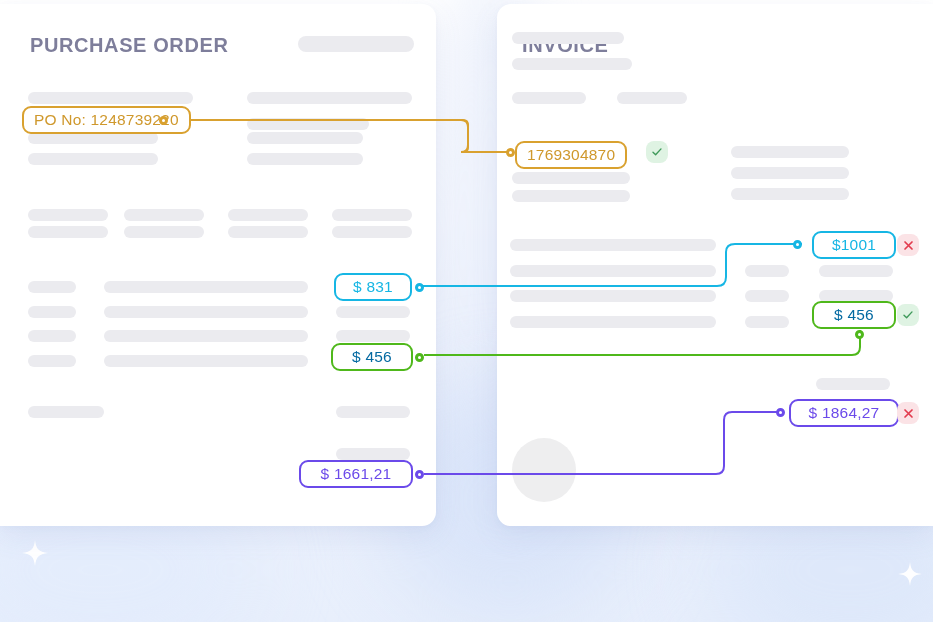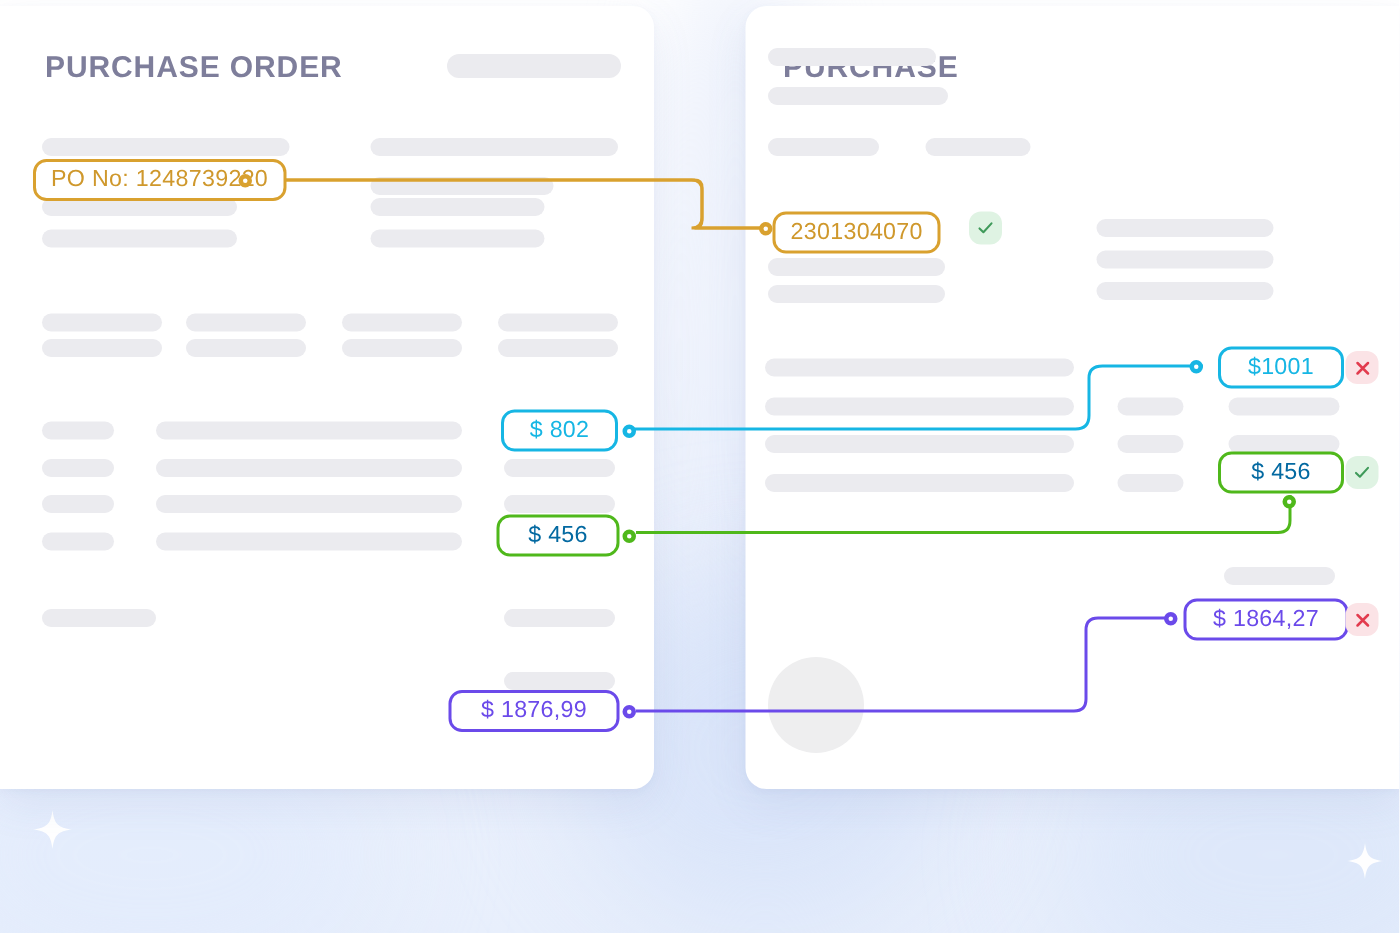--- a/index.html
+++ b/index.html
@@ -184,21 +184,21 @@
         <div class="sk" style="left: 336px; top: 326px; width: 74px; height: 12px;"></div>
         <div class="sk" style="left: 28px; top: 351px; width: 48px; height: 12px;"></div>
         <div class="sk" style="left: 104px; top: 351px; width: 204px; height: 12px;"></div>
         <div class="sk" style="left: 28px; top: 402px; width: 76px; height: 12px;"></div>
         <div class="sk" style="left: 336px; top: 402px; width: 74px; height: 12px;"></div>
         <div class="sk" style="left: 336px; top: 444px; width: 74px; height: 12px;"></div>
       </div>
   </div>
 
   <div class="card inv">
-    <div class="card-title">PURCHASE</div>
+    <div class="card-title">INVOICE</div>
     <div id="inv-skeletons">
         <div class="sk" style="left: 15px; top: 28px; width: 112px; height: 12px;"></div>
         <div class="sk" style="left: 15px; top: 54px; width: 120px; height: 12px;"></div>
         <div class="sk" style="left: 15px; top: 88px; width: 74px; height: 12px;"></div>
         <div class="sk" style="left: 120px; top: 88px; width: 70px; height: 12px;"></div>
         <div class="sk" style="left: 15px; top: 168px; width: 118px; height: 12px;"></div>
         <div class="sk" style="left: 15px; top: 186px; width: 118px; height: 12px;"></div>
         <div class="sk" style="left: 234px; top: 142px; width: 118px; height: 12px;"></div>
         <div class="sk" style="left: 234px; top: 163px; width: 118px; height: 12px;"></div>
         <div class="sk" style="left: 234px; top: 184px; width: 118px; height: 12px;"></div>
@@ -227,33 +227,33 @@
 
     <path d="M424,474 L716,474 Q724,474 724,466 L724,420 Q724,412 732,412 L779,412" fill="none" stroke="#6b4aea" stroke-width="2"></path>
   </svg>
 
   <div id="chips">
       <div class="chip orange" style="left: 22px; top: 106px; min-width: 130px;">
         <span>PO No: 1248739220</span>
       </div>
       <div class="dot orange" style="left: 159px; top: 116px;"></div>
       <div class="chip cyan" style="left: 334px; top: 273px; min-width: 78px;">
-        <span>$ 802</span>
+        <span>$ 831</span>
       </div>
       <div class="dot cyan" style="left: 415px; top: 283px;"></div>
       <div class="chip green" style="left: 331px; top: 343px; min-width: 82px;">
         <span>$ 456</span>
       </div>
       <div class="dot green" style="left: 415px; top: 353px;"></div>
       <div class="chip purple" style="left: 299px; top: 460px; min-width: 114px;">
-        <span>$ 1876,99</span>
+        <span>$ 1661,21</span>
       </div>
       <div class="dot purple" style="left: 415px; top: 470px;"></div>
       <div class="chip orange" style="left: 515px; top: 141px; min-width: 94px;">
-        <span>2301304070</span>
+        <span>1769304870</span>
       </div>
       <div class="dot orange" style="left: 506px; top: 148px;"></div>
       <div class="chip cyan" style="left: 812px; top: 231px; min-width: 84px; justify-content: center;">
         <span>$1001</span>
       </div>
       <div class="dot cyan" style="left: 793px; top: 240px;"></div>
       <div class="chip green" style="left: 812px; top: 301px; min-width: 84px;">
         <span>$ 456</span>
       </div>
       <div class="dot green" style="left: 855px; top: 330px;"></div>

